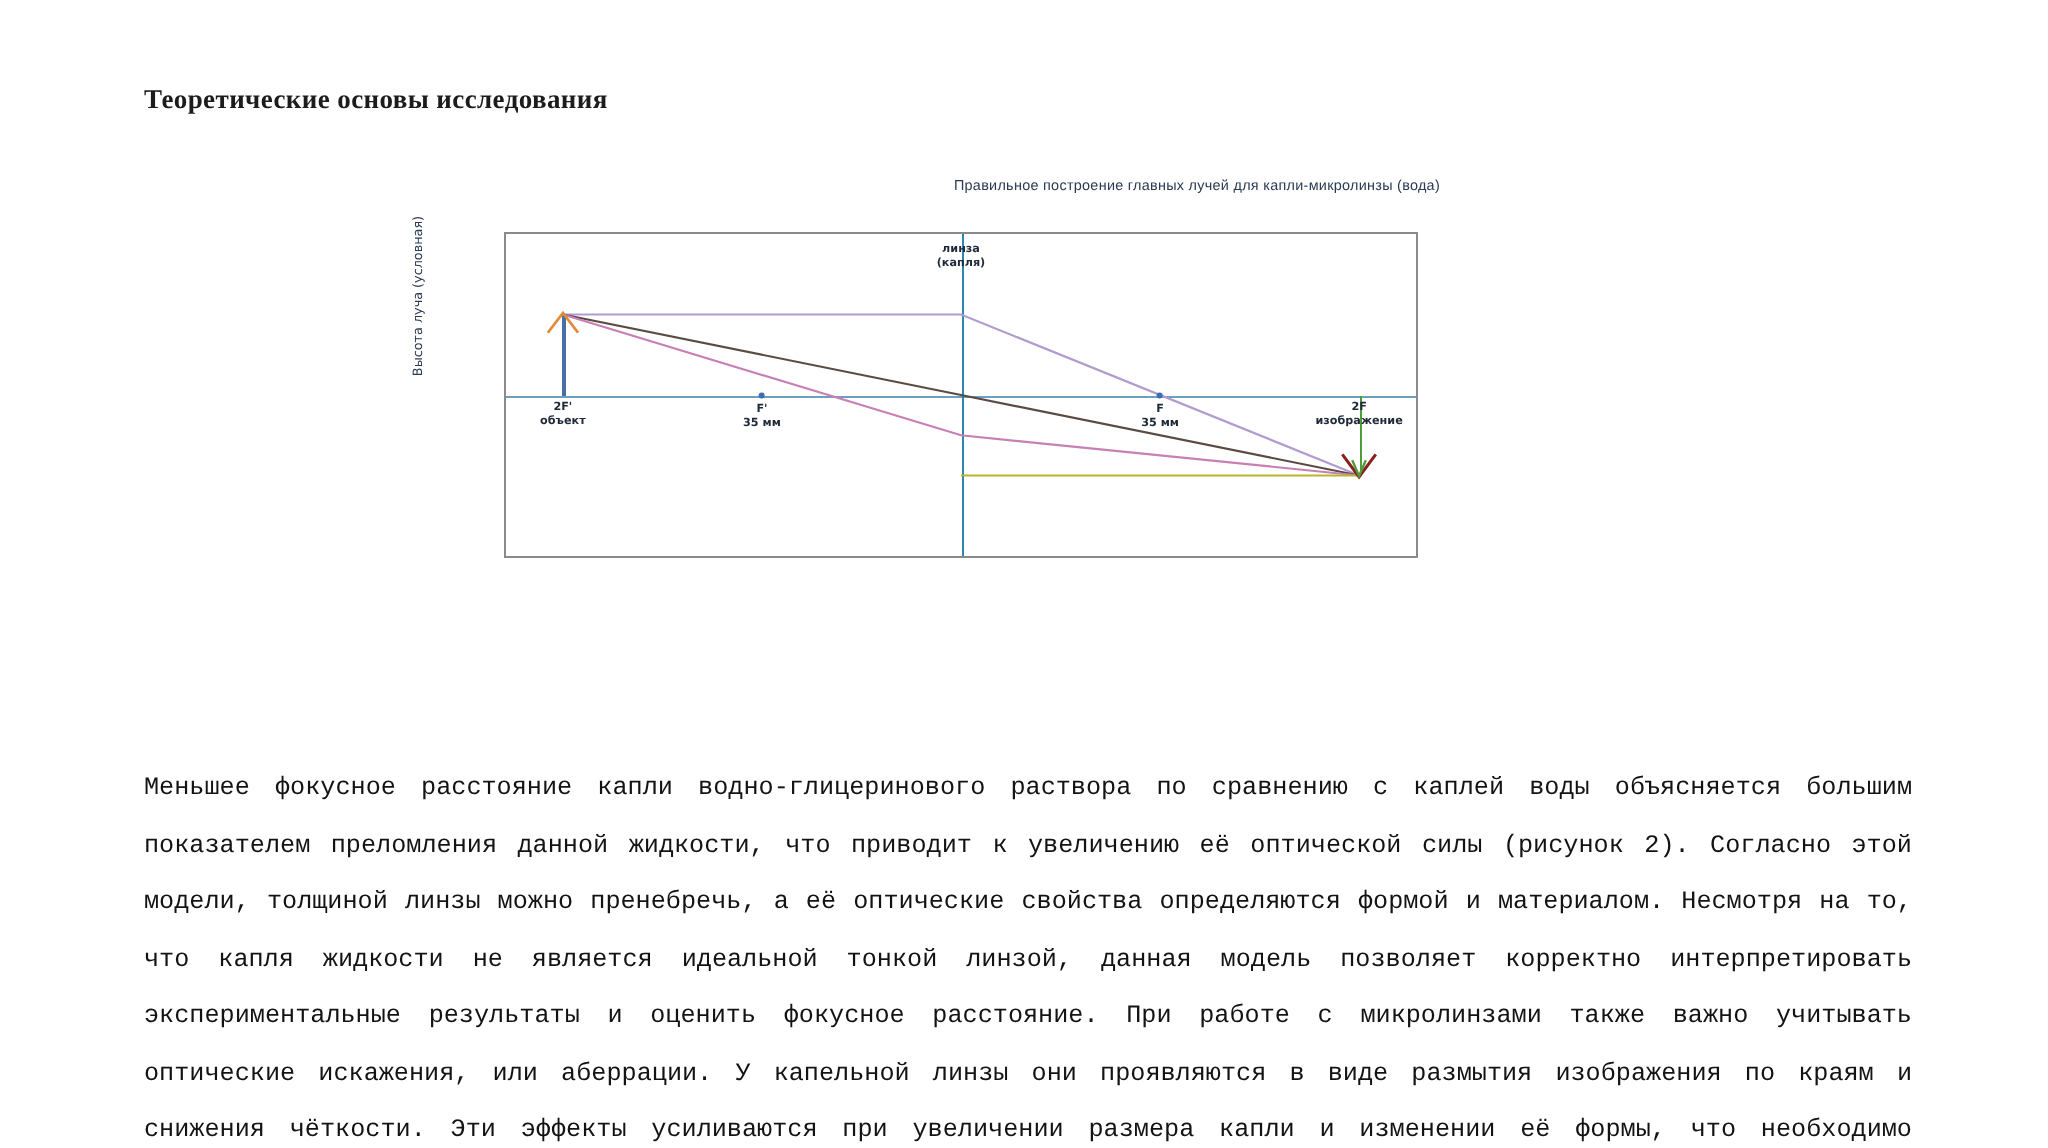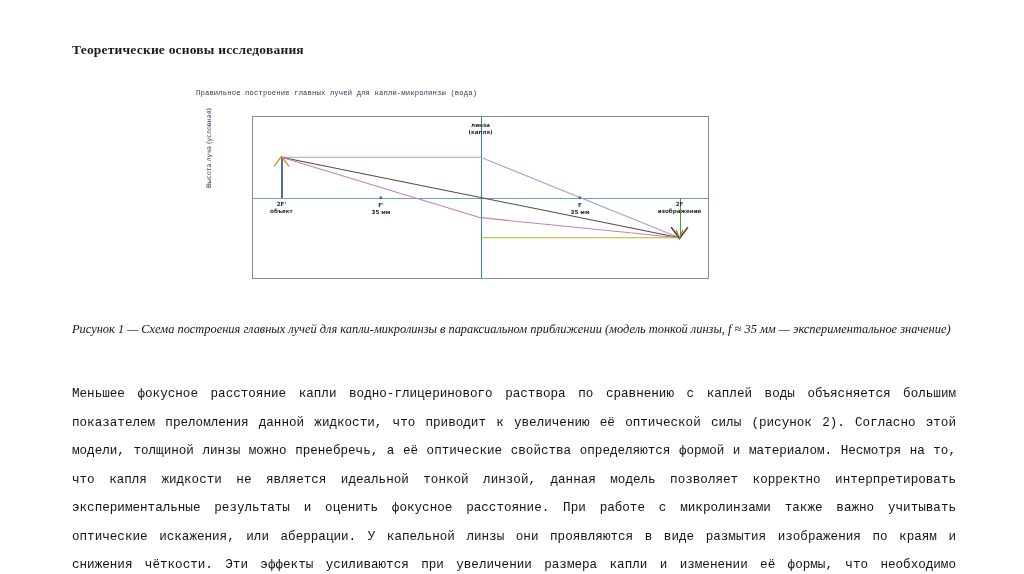--- a/index.html
+++ b/index.html
@@ -40,22 +40,22 @@
     left: 196px;
     top: 88px;
     width: 524px;
     height: 215px;
   }
   .fig-title {
     position: absolute;
     left: 0;
     top: 0;
     width: 524px;
-    text-align: left;
-    font-family: Liberation Mono, monospace;
+    text-align: right;
+    font-family: Liberation Sans, sans-serif;
     font-size: 7.2px;
     color: #2b3a52;
     line-height: 10px;
     letter-spacing: 0.15px;
   }
   .fig-title .l2 { display:block; }
 
   .plot-wrap {
     position: absolute;
     left: 0;
@@ -270,17 +270,16 @@
         </div>
 
         <div class="ann" style="left:93.75%; top:52%;">
           <span>2F</span><br>
           <span style="margin-top:-6px;display:inline-block;">изображение</span>
         </div>
       </div>
     </div>
   </div>
 
-  <div class="caption">Рисунок 1 — Схема построения главных лучей для капли-микролинзы в параксиальном приближении (модель тонкой линзы,  f ≈ 35 мм — экспериментальное значение)</div>
 
   <div class="body-text">Меньшее фокусное расстояние капли водно-глицеринового раствора по сравнению с каплей воды объясняется большим показателем преломления данной жидкости, что приводит к увеличению её оптической силы (рисунок 2). Согласно этой модели, толщиной линзы можно пренебречь, а её оптические свойства определяются формой и материалом. Несмотря на то, что капля жидкости не является идеальной тонкой линзой, данная модель позволяет корректно интерпретировать экспериментальные результаты и оценить фокусное расстояние. При работе с микролинзами также важно учитывать оптические искажения, или аберрации. У капельной линзы они проявляются в виде размытия изображения по краям и снижения чёткости. Эти эффекты усиливаются при увеличении размера капли и изменении её формы, что необходимо учитывать при анализе полученных результатов.</div>
 
 </div>
 
 </body></html>

